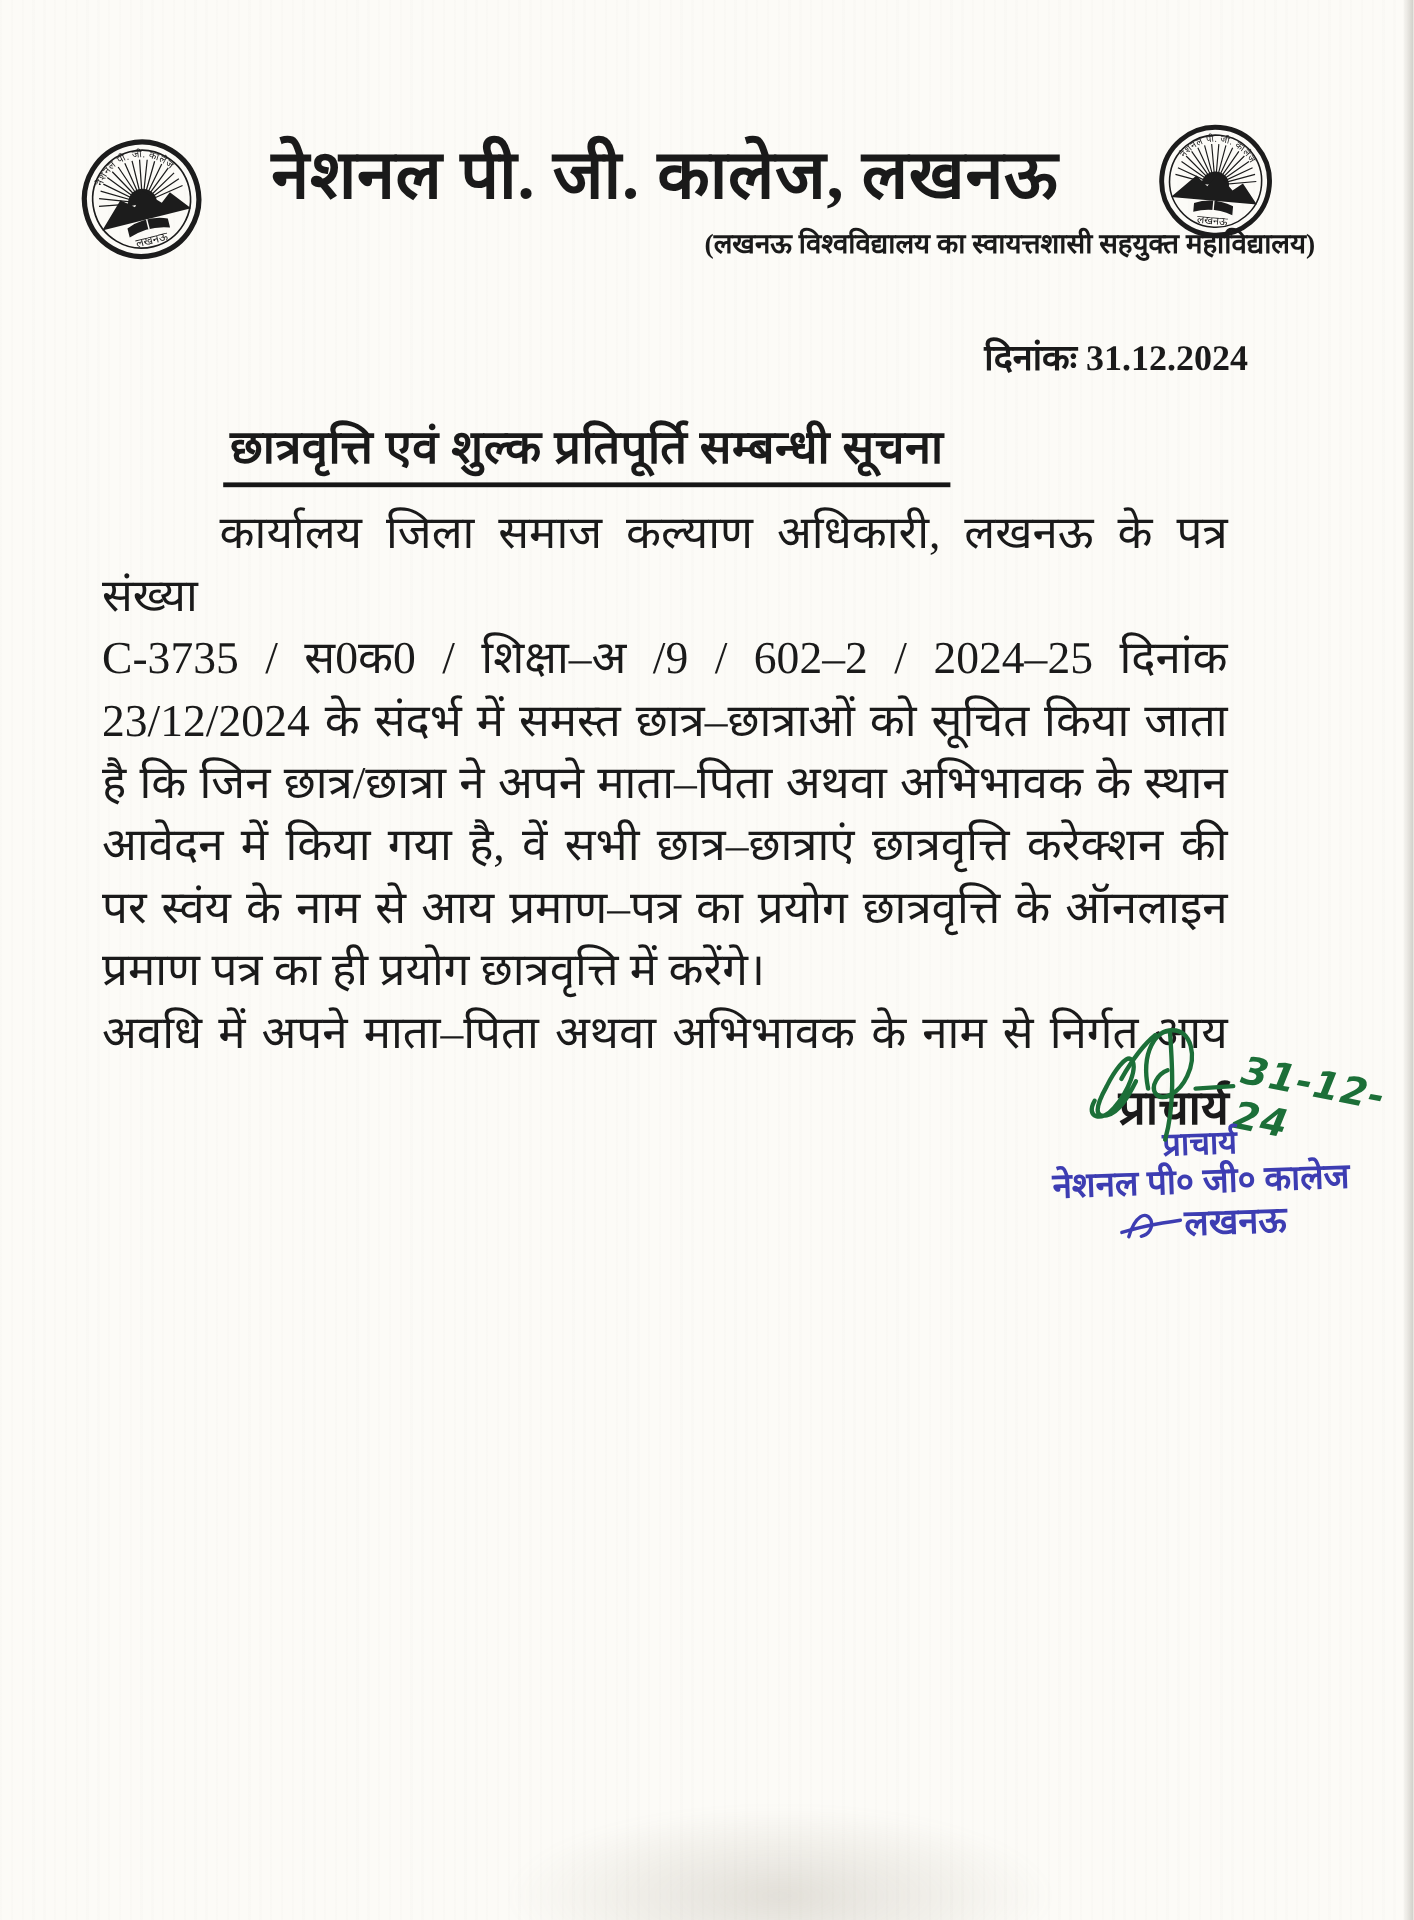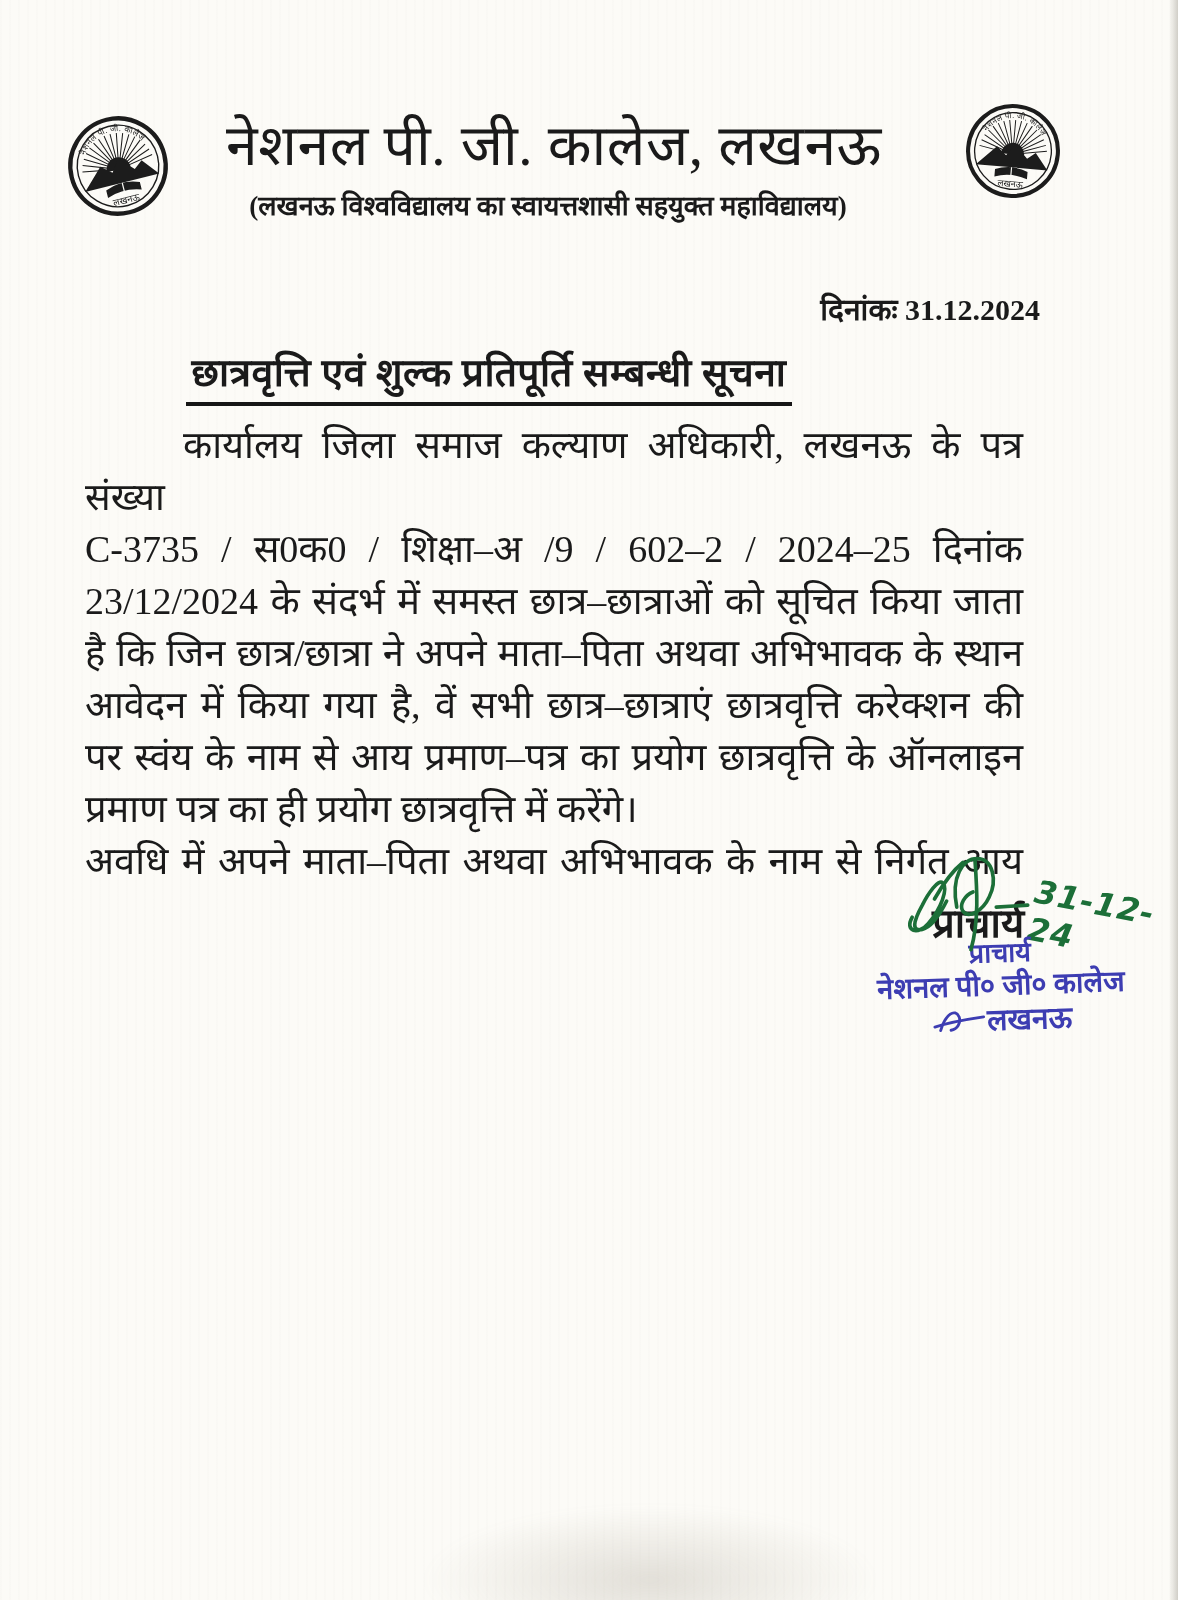--- a/index.html
+++ b/index.html
@@ -18,25 +18,25 @@
   .shadow-bottom { position:absolute; left:420px; bottom:-55px; width:460px; height:150px;
     background:radial-gradient(ellipse at center, rgba(125,115,95,0.20), rgba(125,115,95,0) 70%);
     filter:blur(5px); }
 
   .logo { position:absolute; }
   .logo-left  { left:66px;  top:114px; width:104px; height:104px; transform:rotate(-14deg); }
   .logo-right { left:964px; top:102px; width:98px;  height:98px;  transform:rotate(5deg); }
   .logo svg { width:100%; height:100%; }
 
   .college-name { position:absolute; left:0; top:104px; width:1108px; text-align:center;
-    font-size:57px; font-weight:400; letter-spacing:0.5px; }
-  .affiliation  { position:absolute; left:0; top:186px; width:1096px; text-align:center;
-    font-size:27px; font-weight:700; }
+    font-size:57px; font-weight:700; letter-spacing:0.5px; }
+  .affiliation  { position:absolute; left:0; top:186px; width:1096px; text-align:right;
+    font-size:23px; font-weight:700; }
 
-  .date-line { position:absolute; top:288px; right:138px; font-size:30px; font-weight:700; }
+  .date-line { position:absolute; top:276px; right:138px; font-size:30px; font-weight:700; }
 
   .title-wrap { position:absolute; top:344px; left:0; width:978px; text-align:center; }
   .title-wrap span { display:inline-block; font-size:39px; font-weight:800;
     border-bottom:4px solid #161616; padding:0 6px 5px; letter-spacing:0.5px; }
 
   .body { position:absolute; left:85px; top:419px; width:938px;
     font-size:38px; line-height:52px; }
   .body .line { text-align:justify; text-align-last:justify; }
   .body .line.first { text-indent:98px; }
   .body .line.last  { text-align-last:left; }

